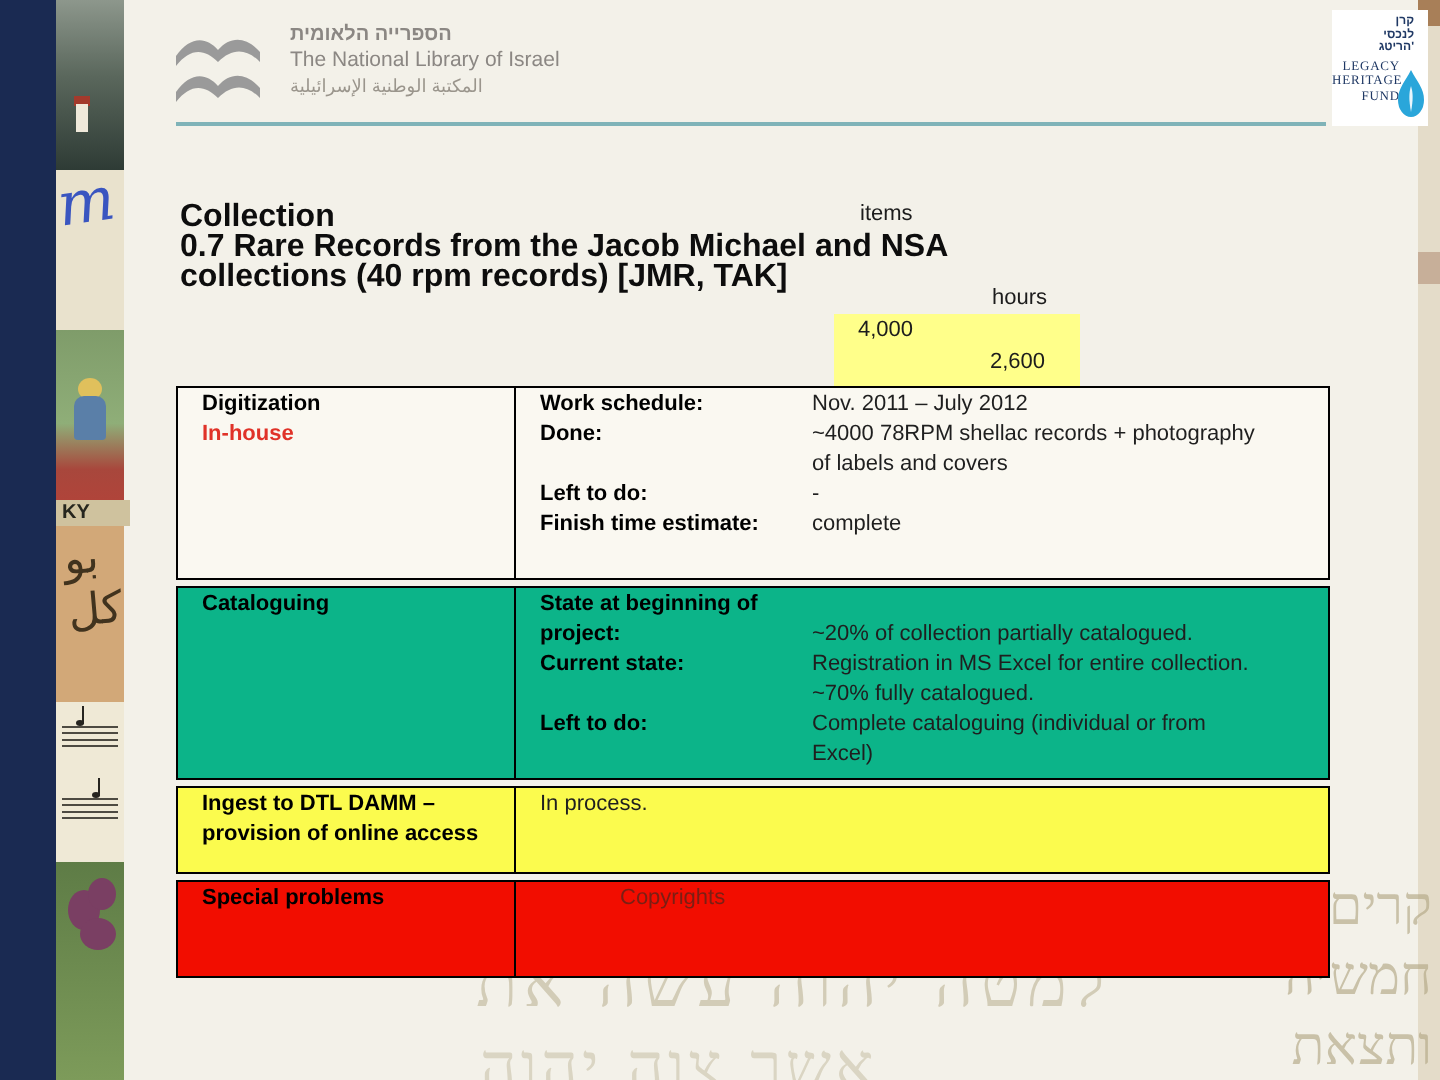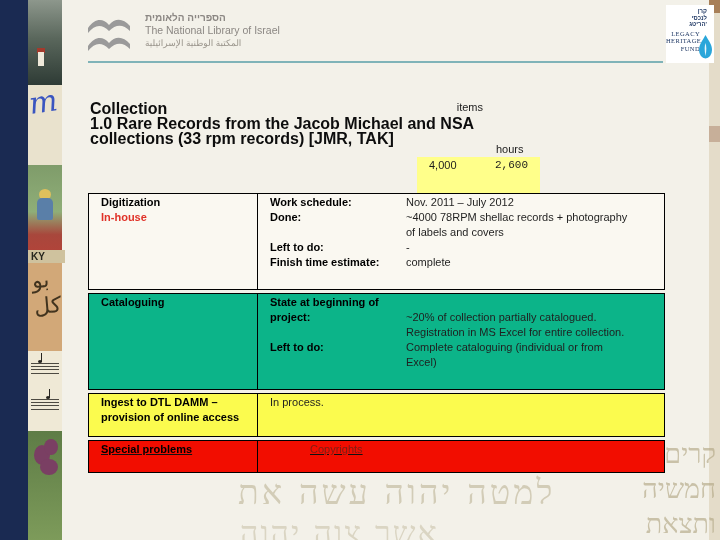--- a/index.html
+++ b/index.html
@@ -50,45 +50,45 @@
   .legacy-box{position:absolute;left:666px;top:5px;width:48px;height:58px;background:#ffffff;box-sizing:border-box;padding-top:3px;}
   .legacy-heb{font-size:6px;line-height:6.5px;font-weight:bold;color:#1f3864;text-align:right;padding-right:7px;}
   .legacy-heb div{white-space:nowrap;}
   .legacy-name{margin-top:2px;width:34px;text-align:right;font-family:"Liberation Serif",serif;
     font-size:6.5px;line-height:7.5px;letter-spacing:.4px;color:#1f3864;}
   .flame{position:absolute;right:2px;bottom:4px;}
 
   
   .title{position:absolute;left:90px;top:101px;z-index:4;font-size:16px;font-weight:bold;line-height:15px;color:#0d0d0d;}
   .stats{position:absolute;left:417px;top:101px;z-index:4;font-size:11px;color:#1c1c1c;}
-  .stats-labels{display:flex;text-align:right;}
+  .stats-labels{display:flex;}
   .stats-items-label{width:66px;padding-left:13px;box-sizing:border-box;}
   .stats-hours-label{padding-left:13px;margin-top:42px;}
   .stats-box{margin-top:2px;width:123px;height:36px;background:var(--stats-box-bg,#ffff8a);display:flex;}
   .stats-items-value{width:66px;padding:2px 0 0 12px;box-sizing:border-box;}
-  .stats-hours-value{padding:2px 0 0 12px;font-family:Liberation Mono, monospace;}
+  .stats-hours-value{padding:18px 0 0 12px;}
 
   
   .t-row{position:absolute;left:88px;width:577px;display:flex;z-index:4;box-sizing:border-box;font-size:11px;}
   .c{border:1px solid #000;box-sizing:border-box;padding:1px 12px;}
   .c-label{width:170px;flex:0 0 170px;}
   .c-content{flex:1;margin-left:-1px;display:flex;}
   .sublabels{width:136px;flex:0 0 136px;}
   .values{flex:1;color:#1f1f1f;}
   .ln{height:15px;line-height:15px;white-space:nowrap;overflow:visible;}
   .b{font-weight:bold;color:#000;}
   .red-text{color:var(--accent-red-text,#e03228);}
   .maroon-text{color:#7a1f14;margin-left:40px;}
   .row-1{top:193px;height:97px;}
   .row-1 .c{background:var(--row-digitization-bg,#faf8f1);}
   .row-2{top:293px;height:97px;}
   .row-2 .c{background:var(--row-cataloguing-bg,#0cb489);}
   .row-3{top:393px;height:44px;}
   .row-3 .c{background:var(--row-ingest-bg,#fbfb4e);}
-  .row-4{top:440px;height:33px;text-decoration:underline;}
+  .row-4{top:440px;height:49px;}
   .row-4 .c{background:var(--row-special-bg,#f20d00);}
 </style>
 </head>
 <body>
 
 <div class="slide">
 
   <div class="wm wm-c1">למטה יהוה עשה את</div>
   <div class="wm wm-c2">אשר צוה יהוה</div>
   <div class="wm wm-right">
@@ -158,22 +158,22 @@
       <svg class="flame" width="13" height="24" viewBox="0 0 13 24">
         <path fill="#2aa6da" d="M6.5 0 C9.5 6, 13 9, 13 15 A6.5 8.5 0 0 1 0 15 C0 9, 3.5 6, 6.5 0 Z"></path>
         <path fill="#eaf6fc" d="M6.5 8 C7.6 11.5, 7.6 15, 6.5 21 C5.4 15, 5.4 11.5, 6.5 8 Z"></path>
       </svg>
     </div>
   </div>
 
   <div class="title">
     <div class="ln">Collection</div>
     <div>
-        <div class="ln">1.0 Rare Records from the Jacob Michael and NSA</div>
-        <div class="ln">collections (33 rpm records) [JMR, TAK]</div>
+        <div class="ln">0.7 Rare Records from the Jacob Michael and NSA</div>
+        <div class="ln">collections (40 rpm records) [JMR, TAK]</div>
       </div>
   </div>
   <div class="stats">
     <div class="stats-labels">
       <div class="stats-items-label">items</div>
       <div class="stats-hours-label">hours</div>
     </div>
     <div class="stats-box">
       <div class="stats-items-value">4,000</div>
       <div class="stats-hours-value">2,600</div>
@@ -204,27 +204,29 @@
   </div>
 
   <div class="t-row row-2">
     <div class="c c-label">
       <div class="ln b">Cataloguing</div>
     </div>
     <div class="c c-content">
       <div class="sublabels">
           <div class="ln b">State at beginning of</div>
           <div class="ln b">project:</div>
+          <div class="ln b">Current state:</div>
           <div class="ln b">&nbsp;</div>
           <div class="ln b">Left to do:</div>
         </div>
       <div class="values">
           <div class="ln">&nbsp;</div>
           <div class="ln">~20% of collection partially catalogued.</div>
           <div class="ln">Registration in MS Excel for entire collection.</div>
+          <div class="ln">~70% fully catalogued.</div>
           <div class="ln">Complete cataloguing (individual or from</div>
           <div class="ln">Excel)</div>
         </div>
     </div>
   </div>
 
   <div class="t-row row-3">
     <div class="c c-label">
         <div class="ln b">Ingest to DTL DAMM –</div>
         <div class="ln b">provision of online access</div>

